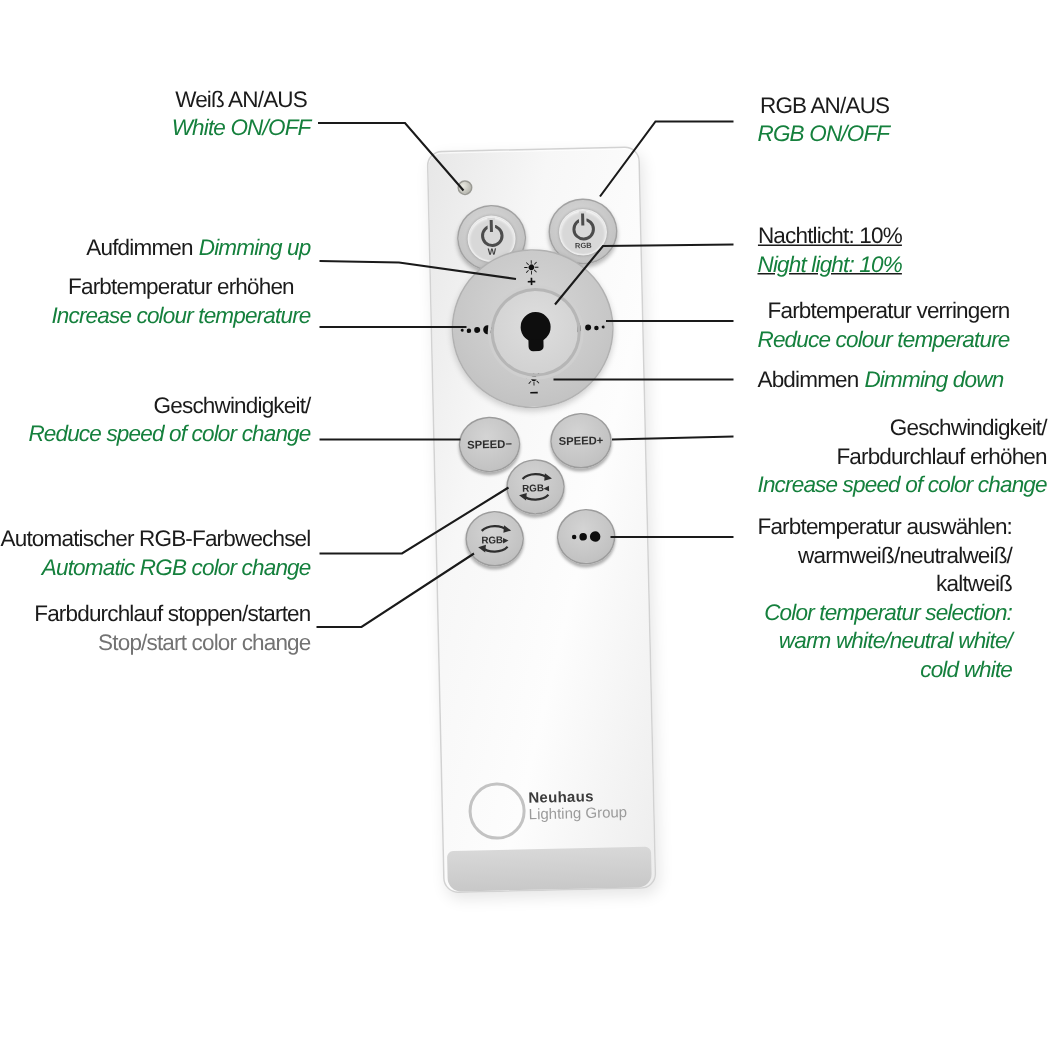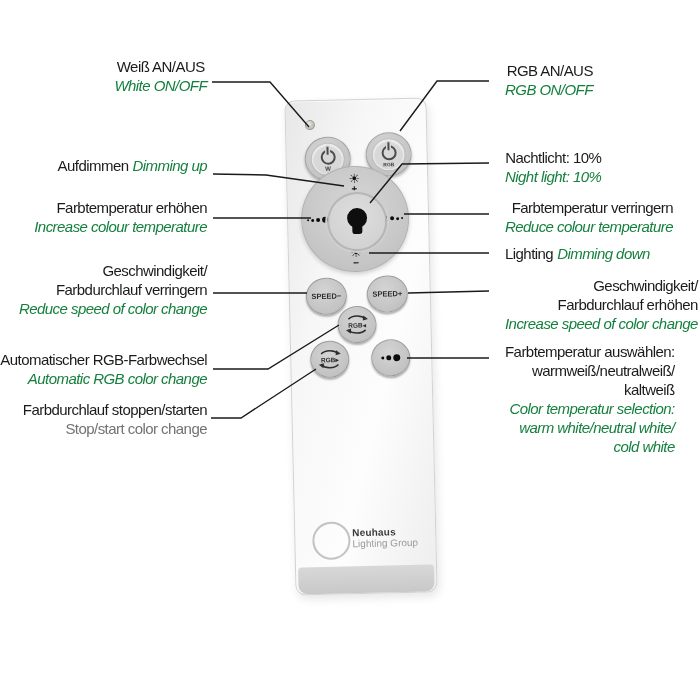--- a/index.html
+++ b/index.html
@@ -206,58 +206,57 @@
 
   <div class="lbl left" style="top:57px;text-align:center;">
     <div>Weiß AN/AUS</div>
     <div class="en">White ON/OFF</div>
   </div>
 
   <div class="lbl left" style="top:156px;">
     <span>Aufdimmen</span><span class="en inline-en">Dimming up</span>
   </div>
 
-  <div class="lbl left" style="top:198px;">
+  <div class="lbl left" style="top:182px;text-align:center;">
     <div>Farbtemperatur erhöhen</div>
     <div class="en">Increase colour temperature</div>
   </div>
 
   <div class="lbl left" style="top:261px;">
     <div>Geschwindigkeit/</div>
-    <div>Farbdurchlauf verringern</div>
     <div class="en">Reduce speed of color change</div>
   </div>
 
   <div class="lbl left" style="top:350px;">
     <div>Automatischer RGB-Farbwechsel</div>
     <div class="en">Automatic RGB color change</div>
   </div>
 
   <div class="lbl left" style="top:400px;">
     <div>Farbdurchlauf stoppen/starten</div>
     <div class="en-black">Stop/start color change</div>
   </div>
 
   <div class="lbl right" style="top:61px;">
     <div>RGB AN/AUS</div>
     <div class="en">RGB ON/OFF</div>
   </div>
 
-  <div class="lbl right" style="top:148px;">
+  <div class="lbl right" style="top:148px;text-decoration:underline;">
     <div>Nachtlicht: 10%</div>
     <div class="en">Night light: 10%</div>
   </div>
 
   <div class="lbl right" style="top:198px;">
     <div>Farbtemperatur verringern</div>
     <div class="en">Reduce colour temperature</div>
   </div>
 
   <div class="lbl right" style="top:244px;">
-    <span>Lighting</span><span class="en inline-en">Dimming down</span>
+    <span>Abdimmen</span><span class="en inline-en">Dimming down</span>
   </div>
 
   <div class="lbl right" style="top:276px;">
     <div>Geschwindigkeit/</div>
     <div>Farbdurchlauf erhöhen</div>
     <div class="en">Increase speed of color change</div>
   </div>
 
   <div class="lbl right" style="top:342px;">
     <div>Farbtemperatur auswählen:</div>

